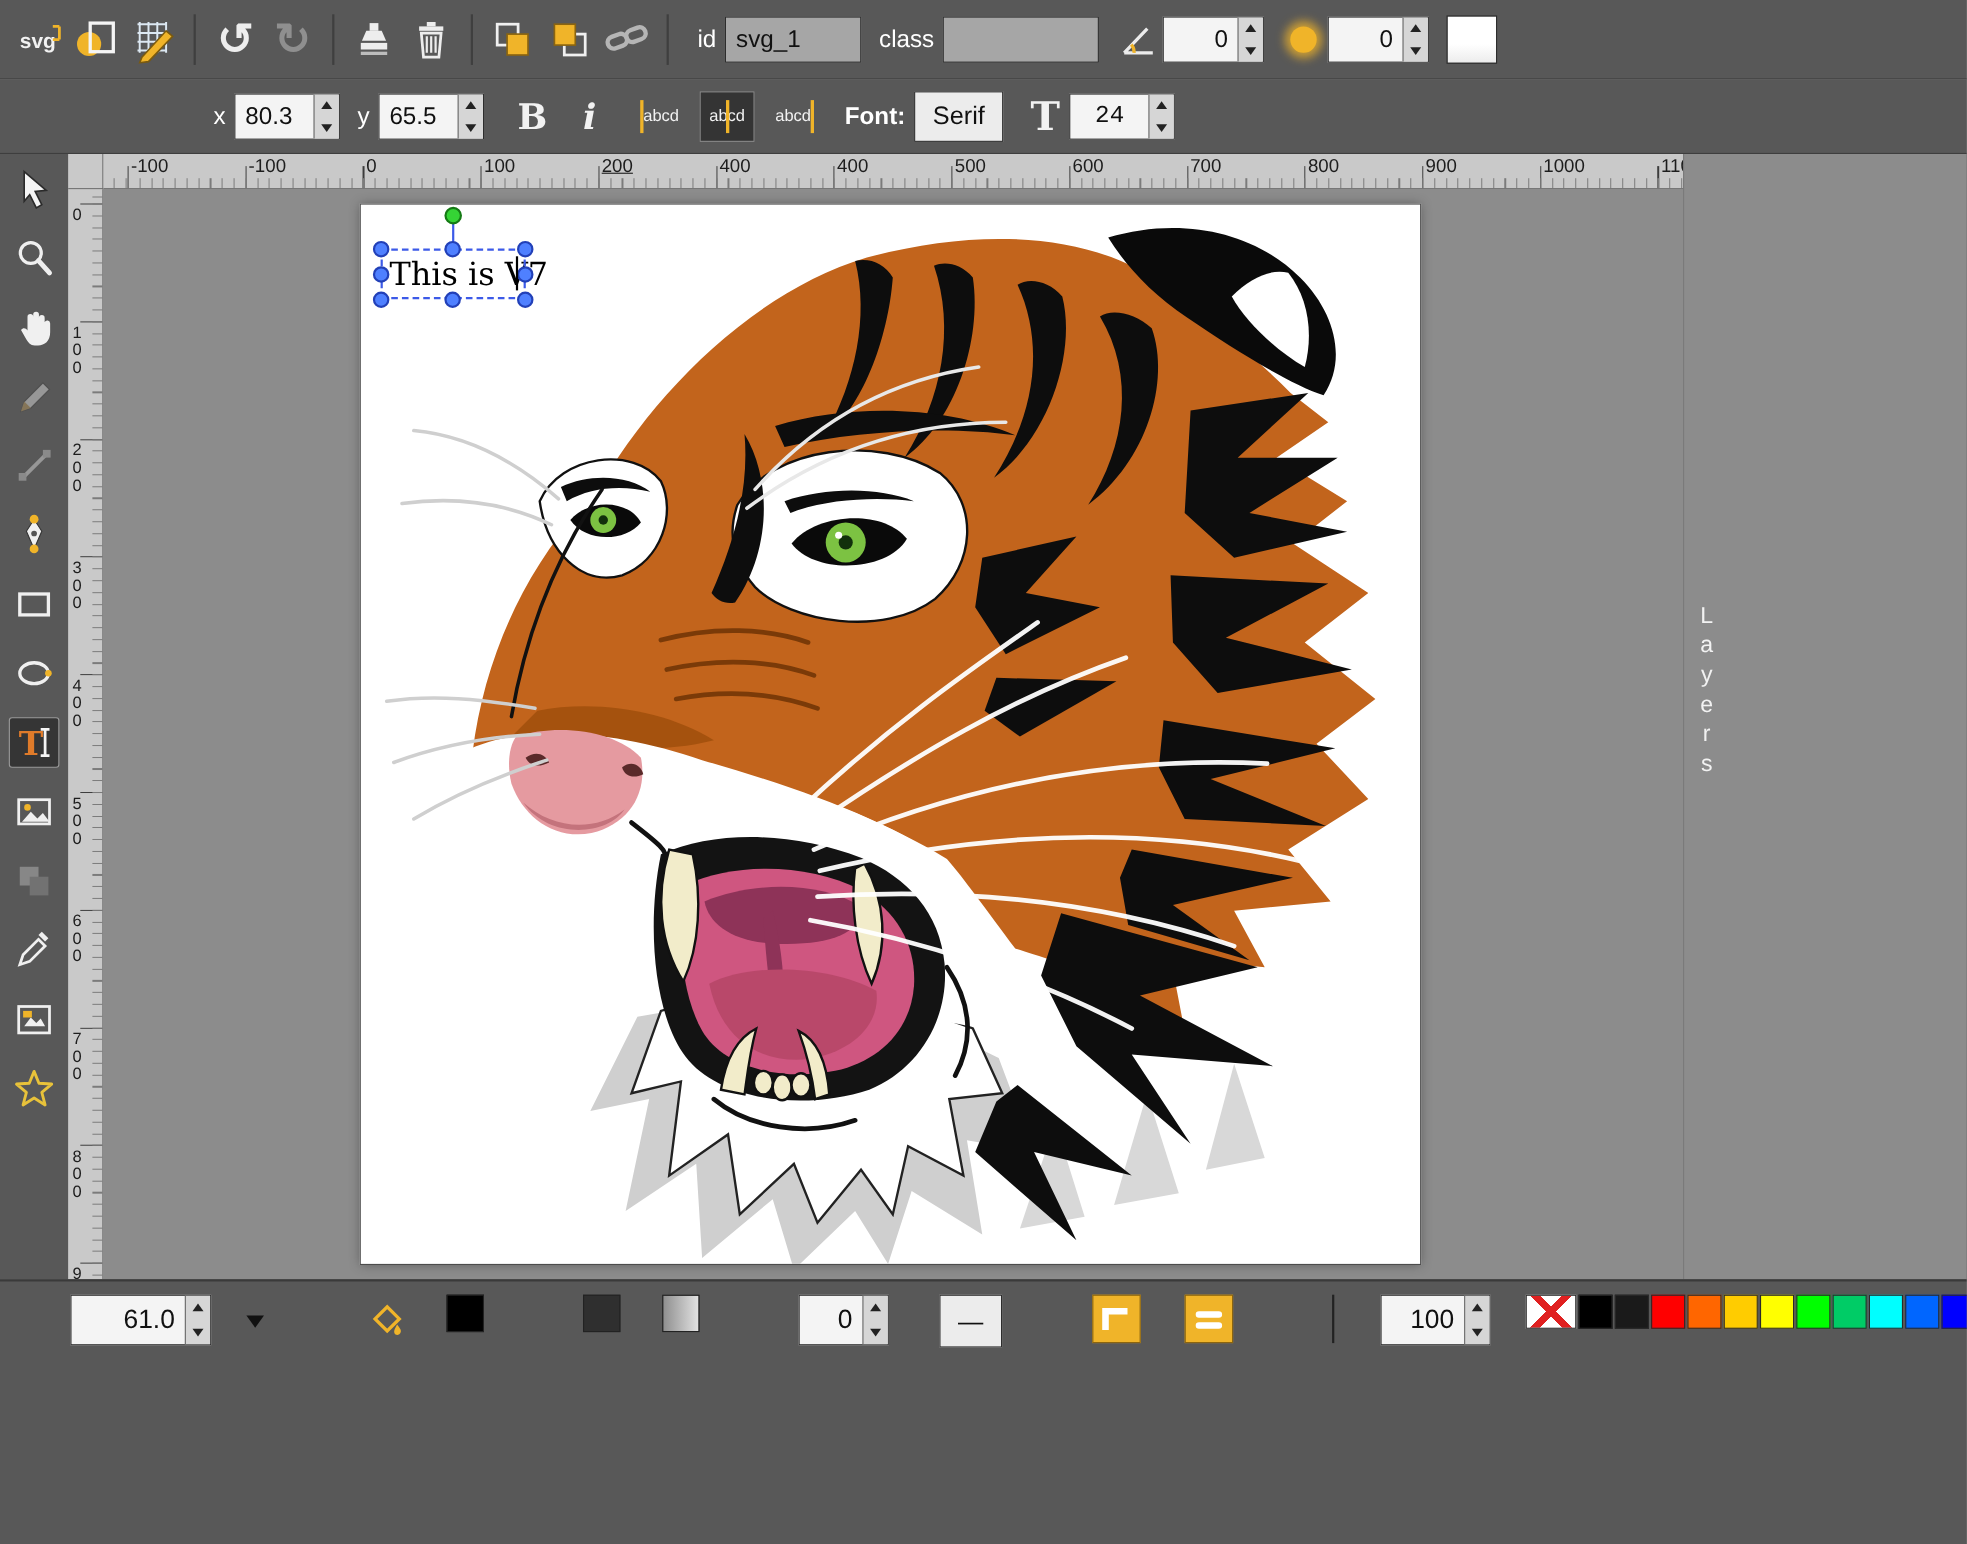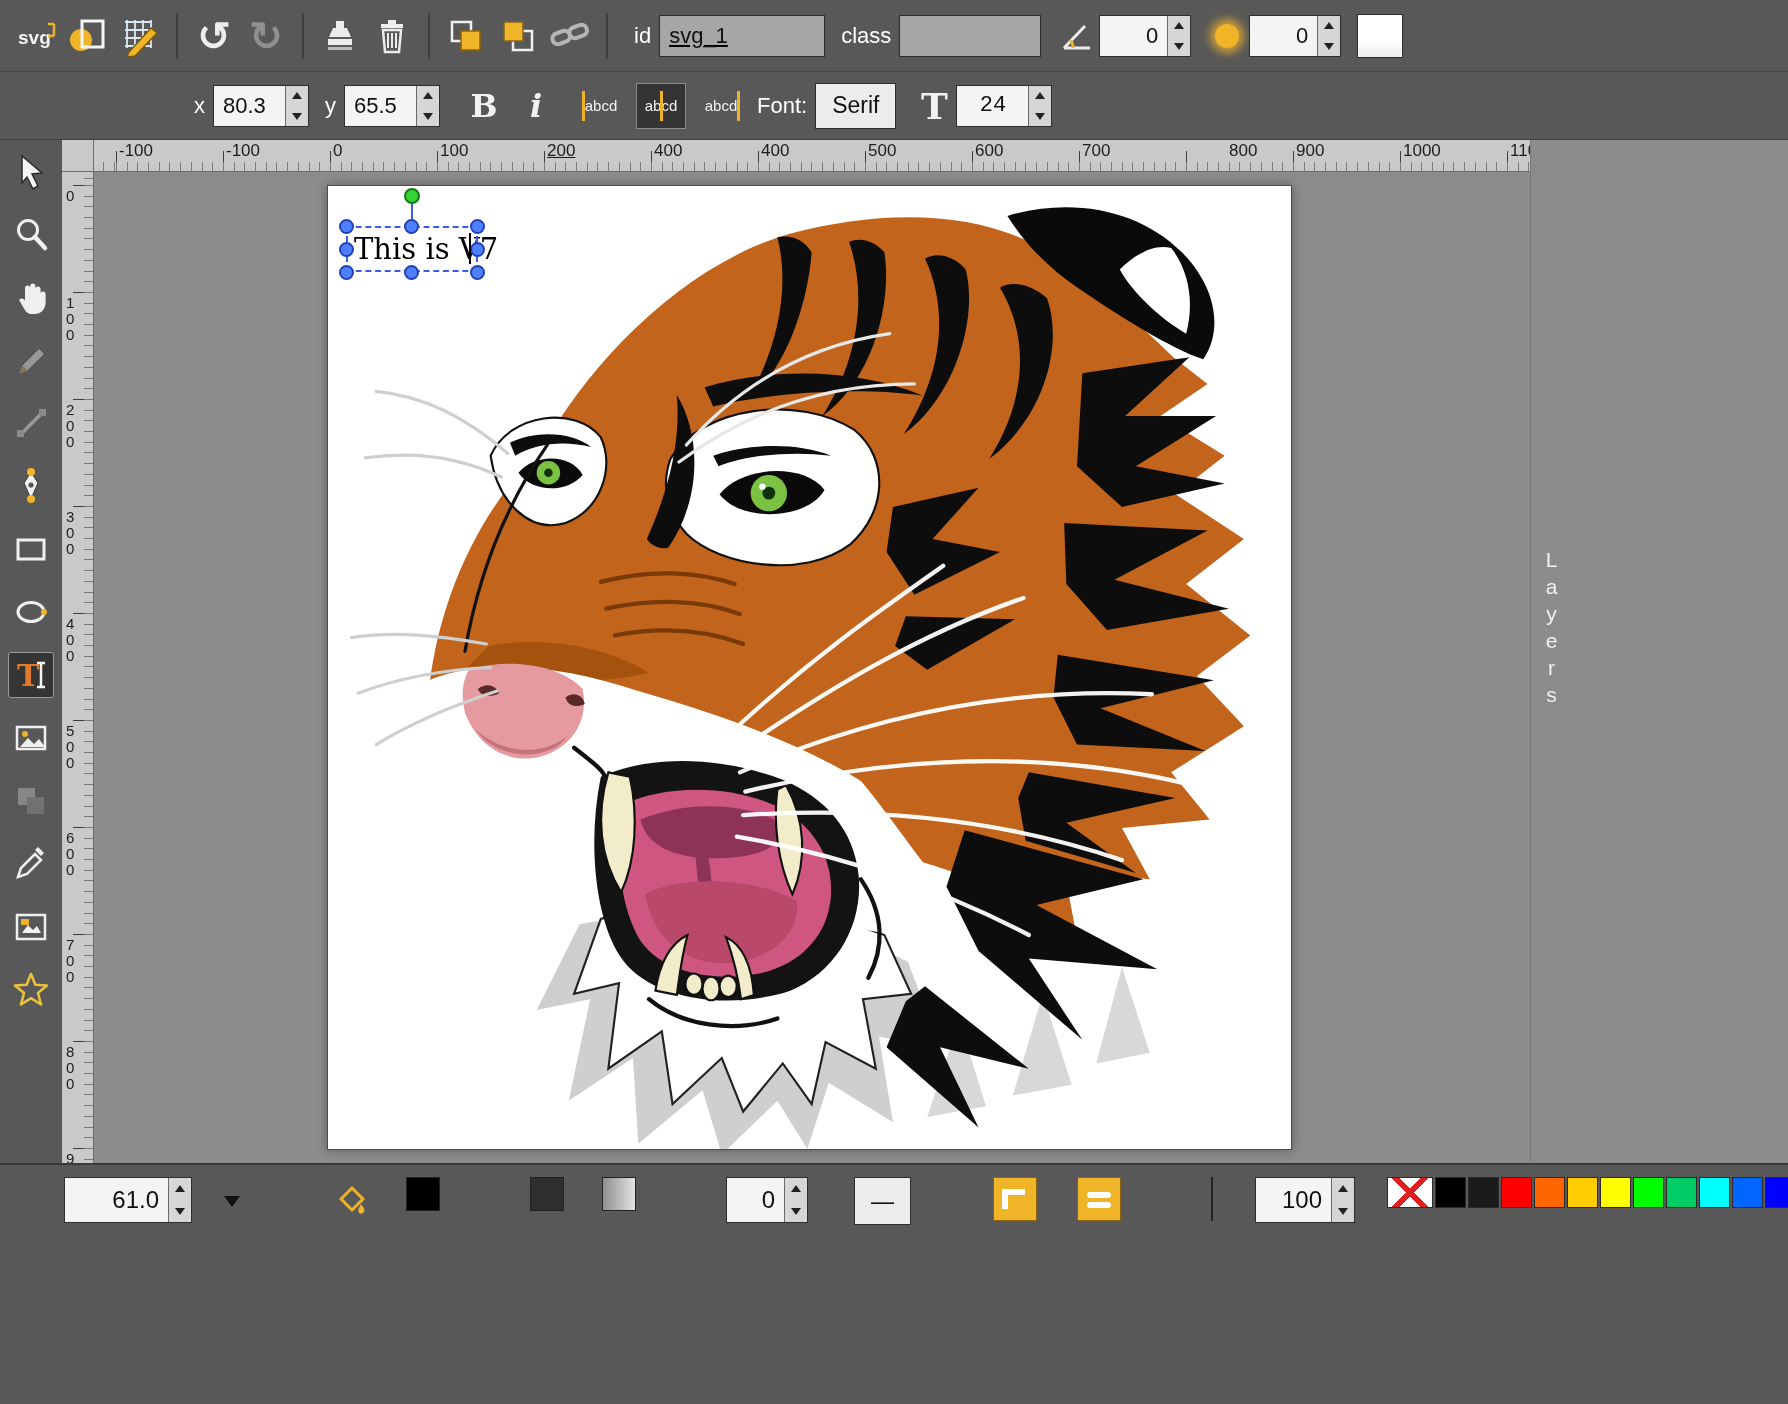--- a/index.html
+++ b/index.html
@@ -182,21 +182,21 @@
         <g fill="none" stroke="#b5b5b5" stroke-width="4">
           <rect x="4" y="16" width="18" height="11" rx="5.5" transform="rotate(-20 13 21)"></rect>
           <rect x="21" y="10" width="18" height="11" rx="5.5" transform="rotate(-20 30 15)"></rect>
         </g>
       </svg>
     </div>
 
     <div class="sep"></div>
 
     <span class="lbl">id</span>
-    <span class="field gray" style="width:166px;text-decoration:underline;">
+    <span class="field gray" style="width:124px;">
       <span class="val">svg_1</span>
     </span>
 
     <span class="lbl">class</span>
     <span class="field gray" style="width:142px;">
       <span class="val"></span>
     </span>
 
     <div class="tool-btn small" style="margin-left:14px;">
       <svg width="40" height="40" viewBox="0 0 40 40">
@@ -258,21 +258,21 @@
     </div>
     <div class="anchor-btn a-middle active" style="margin-left:10px;">
       <i class="abar"></i>
       <span>abcd</span>
     </div>
     <div class="anchor-btn a-end" style="margin-left:10px;">
       <i class="abar"></i>
       <span>abcd</span>
     </div>
 
-    <span class="lbl" style="margin-left:11px;">Font:</span>
+    <span class="lbl" style="margin-left:22px;font-weight:bold;">Font:</span>
     <span class="btn-plain">
       <span>Serif</span>
     </span>
 
     <div class="tool-btn small" style="margin-left:16px;">
       <span style="font-family:'DejaVu Serif',serif;font-weight:bold;font-size:36px;color:#f2f2f2;">T</span>
     </div>
     <span class="field" style="width:96px;">
       <span class="val" style="flex:1;justify-content:center;font-family:Liberation Mono, monospace;">24</span>
       <span class="spin">
@@ -375,21 +375,21 @@
       <span class="rlx" style="left: 25px;">-100</span>
       <span class="rlx" style="left: 132px;">-100</span>
       <span class="rlx" style="left: 239px;">0</span>
       <span class="rlx" style="left: 346px;">100</span>
       <span class="rlx" style="left: 453px; text-decoration: underline;">200</span>
       <span class="rlx" style="left: 560px;">400</span>
       <span class="rlx" style="left: 667px;">400</span>
       <span class="rlx" style="left: 774px;">500</span>
       <span class="rlx" style="left: 881px;">600</span>
       <span class="rlx" style="left: 988px;">700</span>
-      <span class="rlx" style="left: 1095px; margin-left: 40px;">800</span>
+      <span class="rlx" style="left: 1095px;">800</span>
       <span class="rlx" style="left: 1202px;">900</span>
       <span class="rlx" style="left: 1309px;">1000</span>
       <span class="rlx" style="left: 1416px;">1100</span>
     </div>
   <div id="ruler-y">
       <span class="rly" style="top: 16px;">0</span>
       <span class="rly" style="top: 123px;">1
 0
 0</span>
       <span class="rly" style="top: 230px;">2

